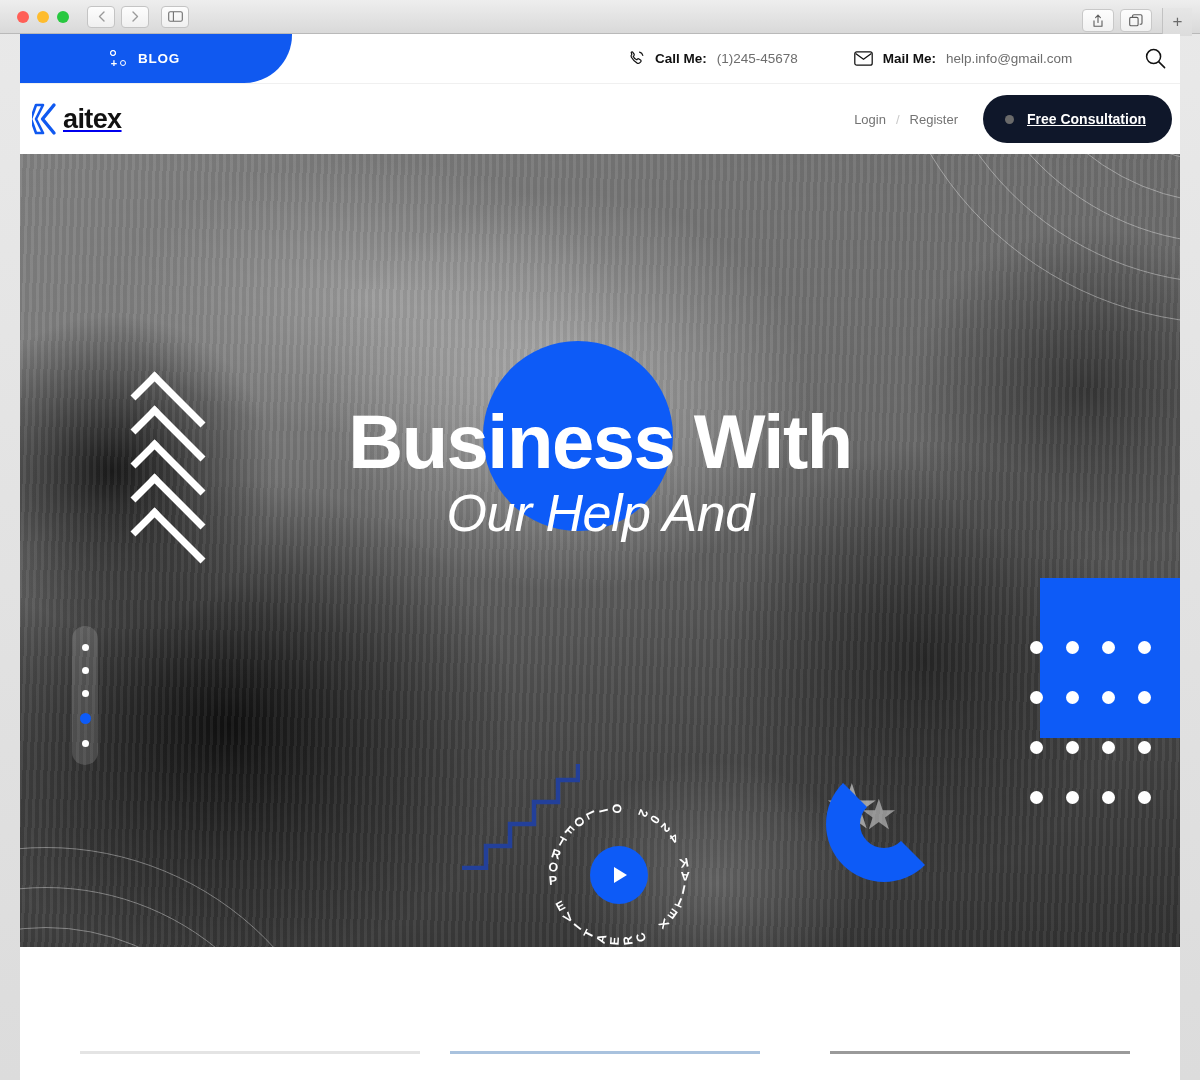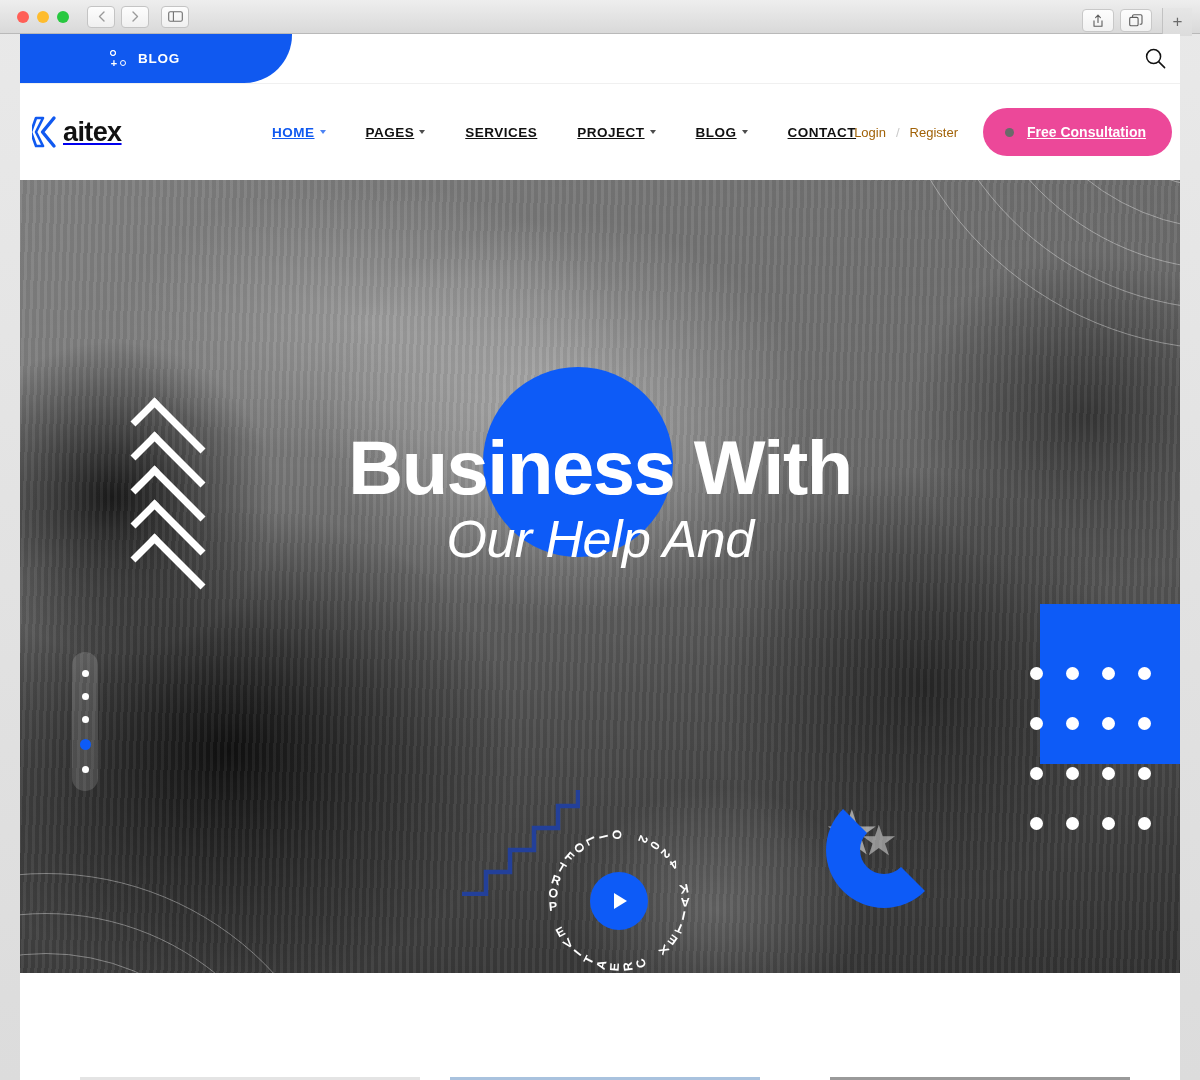--- a/index.html
+++ b/index.html
@@ -124,21 +124,21 @@
   .clabel { font-size: 13.5px; color: #111; font-weight: 600; }
   .cval { font-size: 13.5px; color: #6d6d6d; }
 
   .searchbtn {
     position: absolute; right: 14px; top: 0; height: 49px;
     display: flex; align-items: center; color: #111;
   }
 
   
   .header {
-    position: relative; height: 97px; background: #fff;
+    position: relative; height: 71px; background: #fff;
     display: flex; align-items: center; border-top: 1px solid #f0f0f0;
   }
   .logo { position: absolute; left: 12px; display: flex; align-items: center; gap: 0; }
   .logo-mark { width: 32px; height: 34px; }
   .logo-text { font-size: 27px; font-weight: 800; color: #111; letter-spacing: -.6px; margin-left: -1px; }
 
   .nav {
     position: absolute; left: 232px; display: flex; align-items: center; gap: 0;
   }
   .navitem {
@@ -150,27 +150,27 @@
   .caret {
     width: 0; height: 0;
     border-left: 3.5px solid transparent; border-right: 3.5px solid transparent;
     border-top: 4px solid currentColor; opacity: .75;
   }
 
   .auth {
     position: absolute; right: 212px; display: flex; align-items: center; gap: 0;
     font-size: 13px; color: #7d7d7d;
   }
-  .auth a { padding: 0 10px; color: #a16207; text-decoration: none; }
+  .auth a { padding: 0 10px; color: #737373; text-decoration: none; }
   .auth .slash { color: #c9c9c9; }
 
   .cta {
     position: absolute; right: 8px;
     height: 48px; padding: 0 26px 0 22px; border-radius: 26px;
-    background: #ec4899; color: #fff;
+    background: #0f172a; color: #fff;
     display: flex; align-items: center; gap: 13px;
     font-size: 14px; font-weight: 600;
   }
   .cta .dot { width: 9px; height: 9px; border-radius: 50%; background: #6a6a6a; }
 
   
   .hero {
     position: relative; height: 793px; width: 1160px; overflow: hidden;
     background: #6f6f6f;
   }
@@ -355,64 +355,62 @@
         <span class="grid-icon">
           <i></i>
             <i class="plus">+</i>
             <i></i>
             <i></i>
         </span>
         <span class="menu-label">BLOG</span>
       </div>
 
 
+      <div class="contacts">
+        <div class="contact">
+          <span class="ic">
+            <svg width="17" height="17" viewBox="0 0 17 17">
+                <path d="M3.2 2.3c.5-.5 1.3-.5 1.7.1l1.2 1.7c.3.5.2 1.1-.2 1.5l-.7.6c.6 1.6 2 3 3.6 3.6l.6-.7c.4-.4 1-.5 1.5-.2l1.7 1.2c.6.4.6 1.2.1 1.7l-.8.8c-.7.7-1.8.9-2.7.5C7 12 4.9 9.9 3.4 7.3c-.6-1-.4-2.1.4-2.9z" fill="none" stroke="#111" stroke-width="1.2" stroke-linejoin="round"></path>
+                <path d="M11.6 2.1a4.4 4.4 0 0 1 3.2 3.2" fill="none" stroke="#111" stroke-width="1.2" stroke-linecap="round"></path>
+              </svg>
+          </span>
+          <span class="clabel">Call Me:</span>
+          <span class="cval">(1)245-45678</span>
+        </div>
+        <div class="contact">
+          <span class="ic">
+            <svg width="19" height="15" viewBox="0 0 19 15">
+                <rect x=".8" y=".8" width="17.4" height="13.4" rx="2" fill="none" stroke="#111" stroke-width="1.25"></rect>
+                <path d="M1.6 2.4 9.5 8.3l7.9-5.9" fill="none" stroke="#111" stroke-width="1.25" stroke-linejoin="round"></path>
+              </svg>
+          </span>
+          <span class="clabel">Mail Me:</span>
+          <span class="cval">help.info@gmail.com</span>
+        </div>
+      </div>
 
       <div class="searchbtn">
         <svg width="21" height="21" viewBox="0 0 21 21">
             <circle cx="8.6" cy="8.6" r="7" fill="none" stroke="#111" stroke-width="1.5"></circle>
             <line x1="13.6" y1="13.6" x2="19.6" y2="19.6" stroke="#111" stroke-width="1.5" stroke-linecap="round"></line>
           </svg>
       </div>
     </div>
 
     <div class="header">
       <a class="logo" href="#">
         <span class="logo-mark">
           <svg width="32" height="34" viewBox="0 0 32 34">
             <path d="M4 3 H11 L4 17 L11 31 H4 L-1 17 Z" fill="none" stroke="#1059f0" stroke-width="2.6" stroke-linejoin="round"></path>
             <path d="M22 3 L10.5 17 L22 31" fill="none" stroke="#1059f0" stroke-width="3.4" stroke-linejoin="round" stroke-linecap="round"></path>
           </svg>
         </span>
         <span class="logo-text">aitex</span>
       </a>
 
-      <nav class="nav">
-        <a class="navitem active" href="#">
-          <span>HOME</span>
-          <span class="caret"></span>
-        </a>
-        <a class="navitem" href="#">
-          <span>PAGES</span>
-          <span class="caret"></span>
-        </a>
-        <a class="navitem" href="#">
-          <span>SERVICES</span>
-        </a>
-        <a class="navitem" href="#">
-          <span>PROJECT</span>
-          <span class="caret"></span>
-        </a>
-        <a class="navitem" href="#">
-          <span>BLOG</span>
-          <span class="caret"></span>
-        </a>
-        <a class="navitem" href="#">
-          <span>CONTACT</span>
-        </a>
-      </nav>
 
       <div class="auth">
         <a href="#">Login</a>
         <span class="slash">/</span>
         <a href="#">Register</a>
       </div>
 
       <a class="cta" href="#">
         <span class="dot"></span>
         <span>Free Consultation</span>

